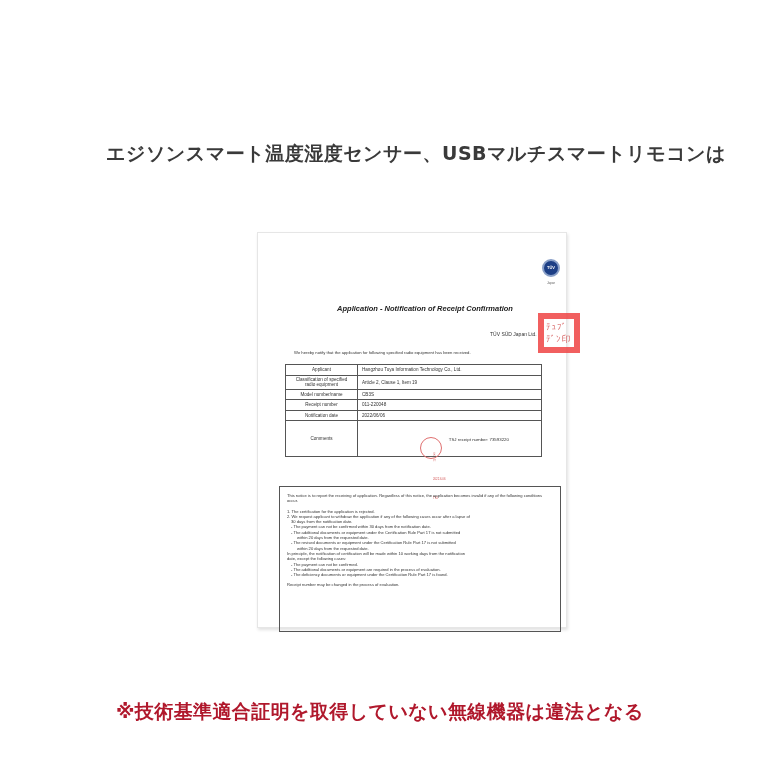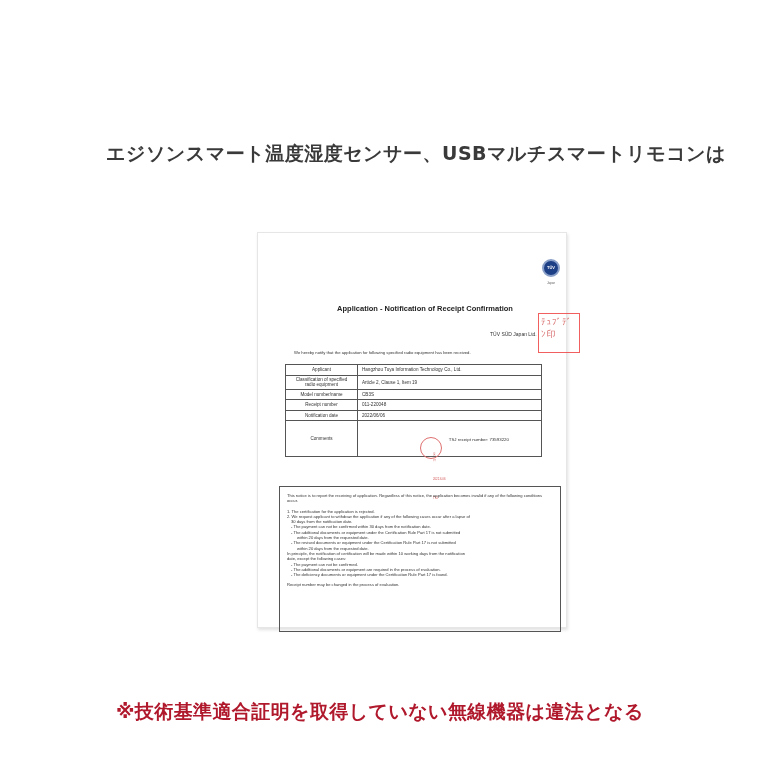--- a/index.html
+++ b/index.html
@@ -24,31 +24,31 @@
     color: #fff; font-size: 4px; font-weight: bold; text-align: center; line-height: 14px;
     font-family: "Liberation Sans", sans-serif;
   }
   .logo-sub {
     position: absolute; left: 270px; top: 36px; width: 22px; text-align: center;
     font-size: 3px; color: #666; font-family: "Liberation Sans", sans-serif;
   }
 
   .doc-title {
     position: absolute; left: 0; top: 59px; width: 310px; text-align: center;
-    font-family: "Liberation Sans", sans-serif; font-size: 7.5px; font-weight: bold; color: #222;
+    font-family: "Liberation Sans", sans-serif; font-size: 7.5px; font-weight: bold; color: #222; font-style: italic;
   }
 
   .company {
     position: absolute; left: 220px; top: 86px;
     font-family: "Liberation Sans", sans-serif; font-size: 5px; color: #333;
   }
 
   .seal-square {
     position: absolute; left: 268px; top: 68px; width: 42px; height: 40px;
-    border: 1px solid #ef4444; color: #d25050; font-size: 9px; line-height: 12px;
+    border: 6px solid #ef4444; color: #d25050; font-size: 9px; line-height: 12px;
     padding: 2px; overflow: hidden; opacity: 0.85; letter-spacing: 1px;
   }
 
   .intro {
     position: absolute; left: 24px; top: 105px;
     font-family: "Liberation Sans", sans-serif; font-size: 4.2px; color: #333;
   }
 
   table.info {
     position: absolute; left: 15px; top: 119px; width: 257px;

